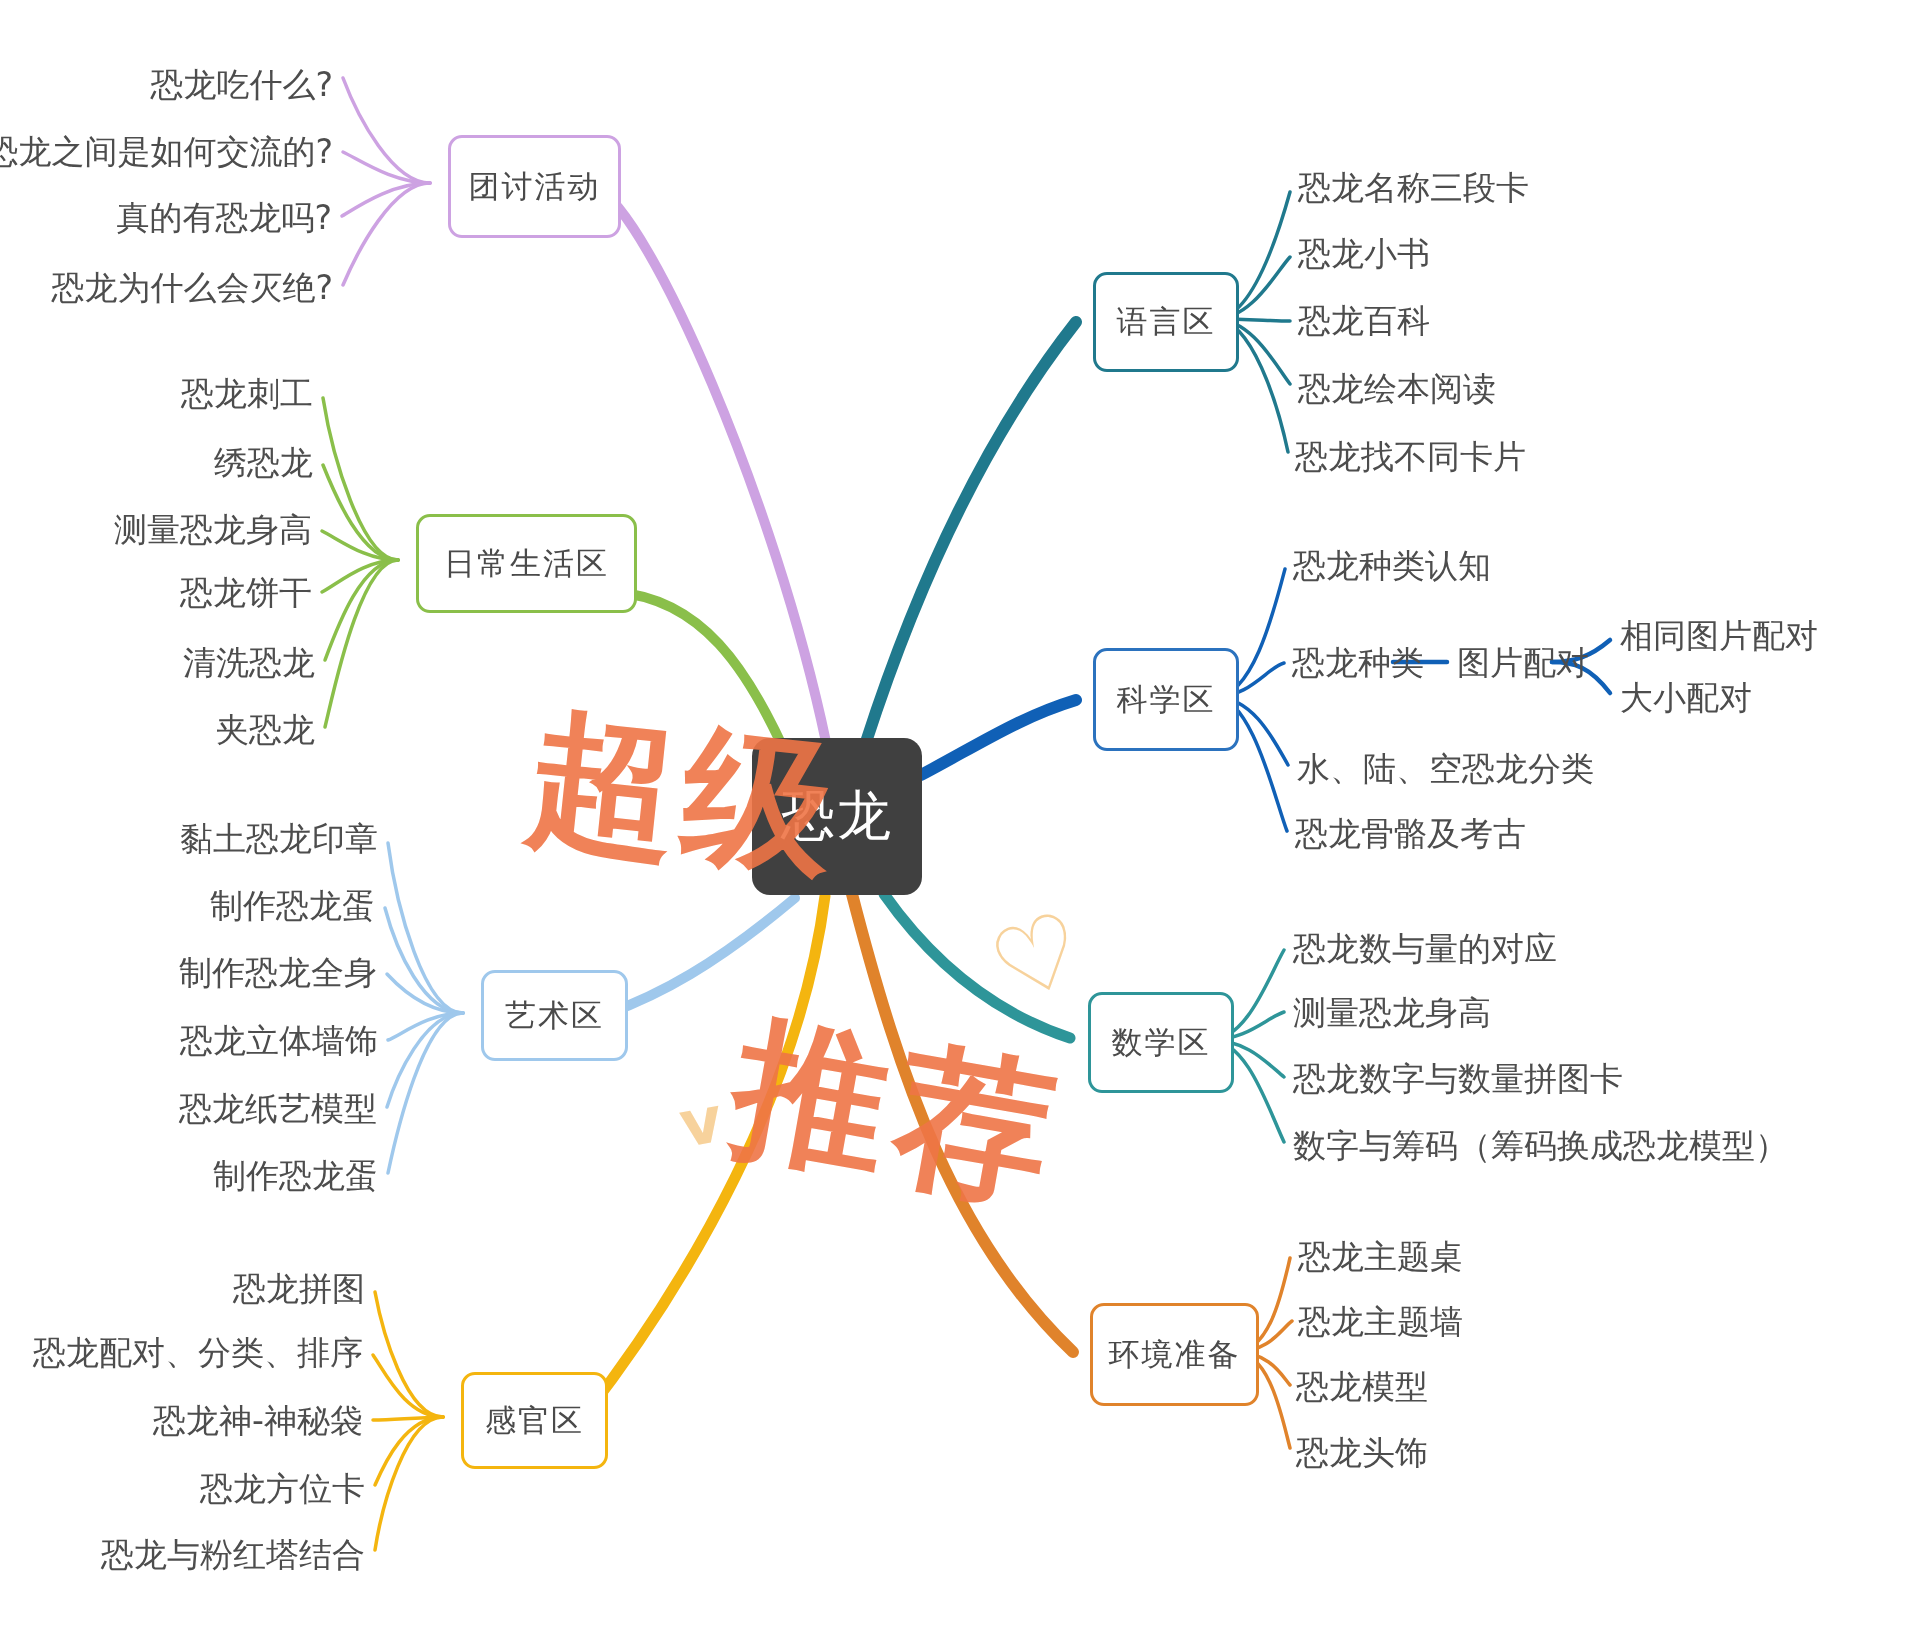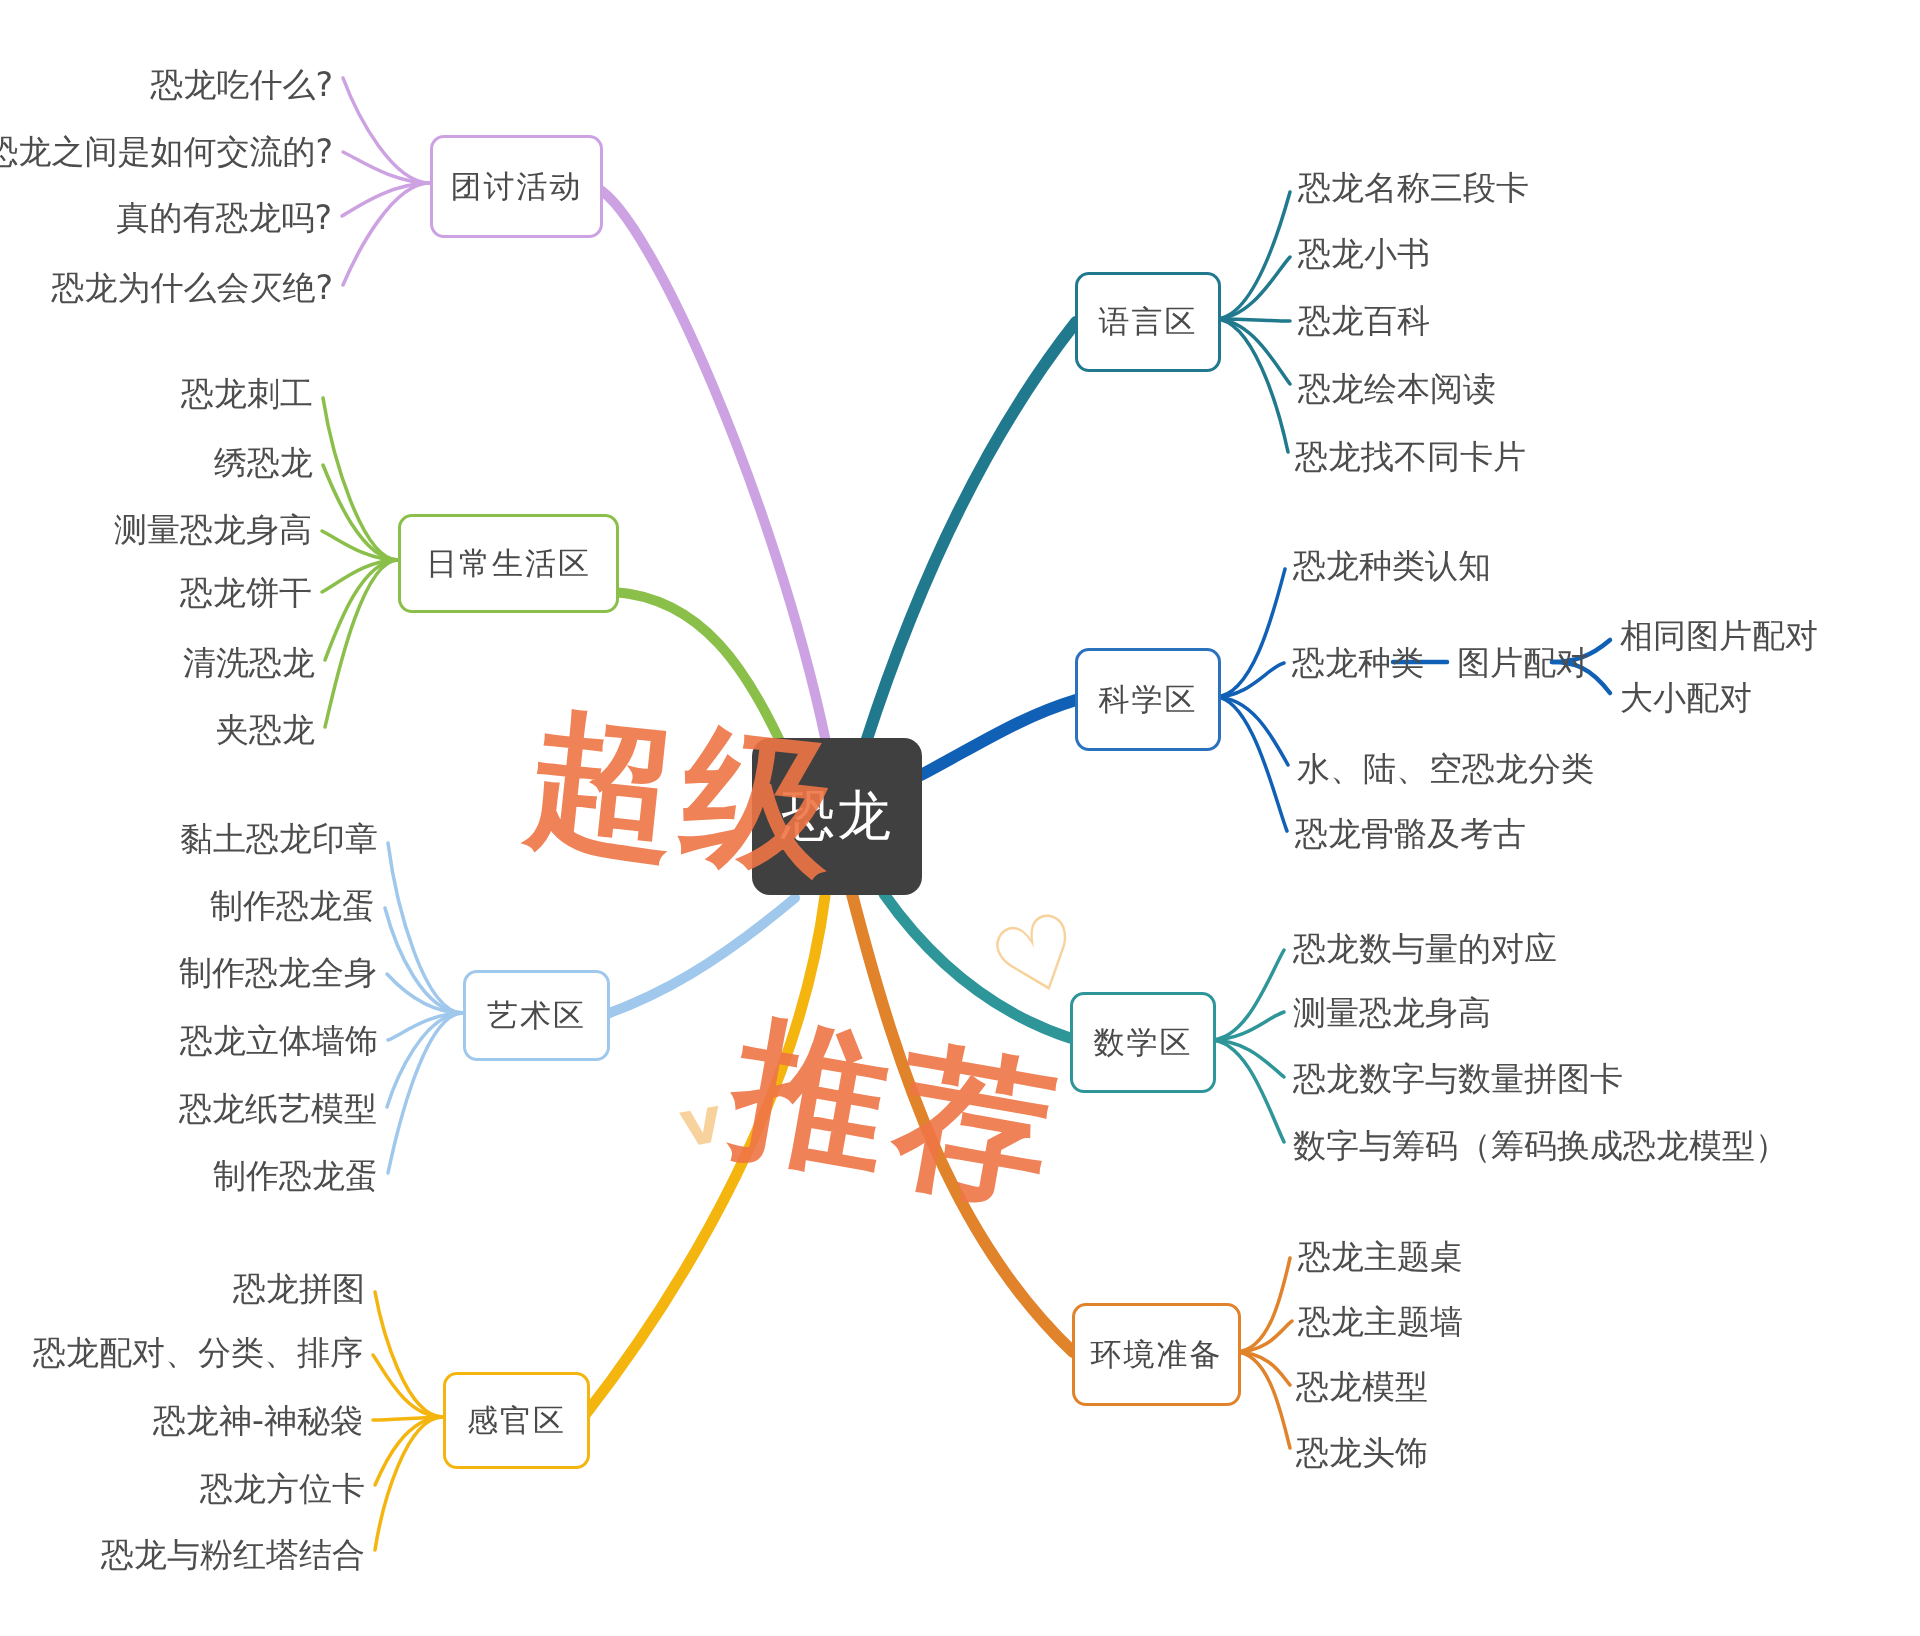--- a/index.html
+++ b/index.html
@@ -10,21 +10,21 @@
   #links{position:absolute;left:0;top:0;z-index:1;}
   .child{
     position:absolute;z-index:2;font-size:33px;color:#4d4d4d;
     white-space:nowrap;line-height:1;
   }
   .child.l{transform:translate(-100%,-50%);}
   .child.r{transform:translateY(-50%);}
   .topic{
     position:absolute;z-index:3;background:#ffffff;border:3px solid #999;
     border-radius:14px;display:flex;align-items:center;justify-content:center;
-    font-size:31px;color:#4a4a4a;letter-spacing:2px;white-space:nowrap;
+    font-size:31px;color:#4a4a4a;letter-spacing:2px;white-space:nowrap;margin-left:18px;
   }
   .center-node{
     position:absolute;z-index:3;left:752px;top:738px;width:170px;height:157px;
     background:#404040;border-radius:18px;display:flex;align-items:center;
     justify-content:center;font-size:54px;color:#ffffff;letter-spacing:2px;
   }
   .wm{
     position:absolute;z-index:5;color:#EF7546;font-weight:bold;opacity:.9;
     white-space:nowrap;line-height:1;pointer-events:none;
   }

